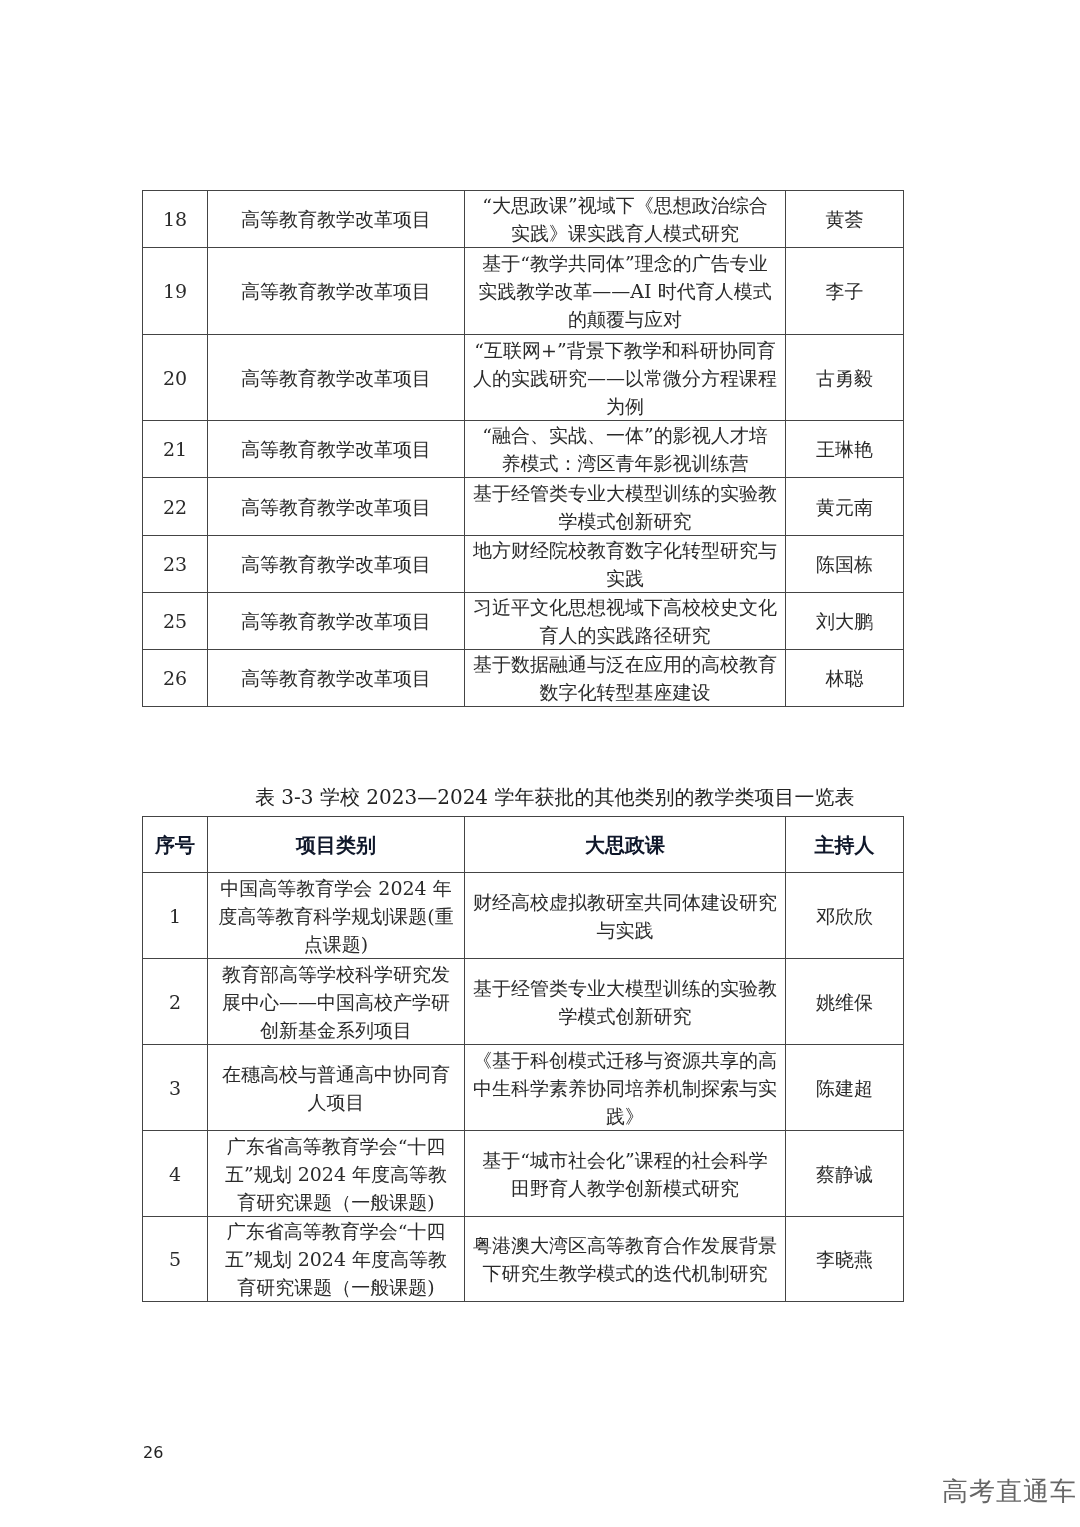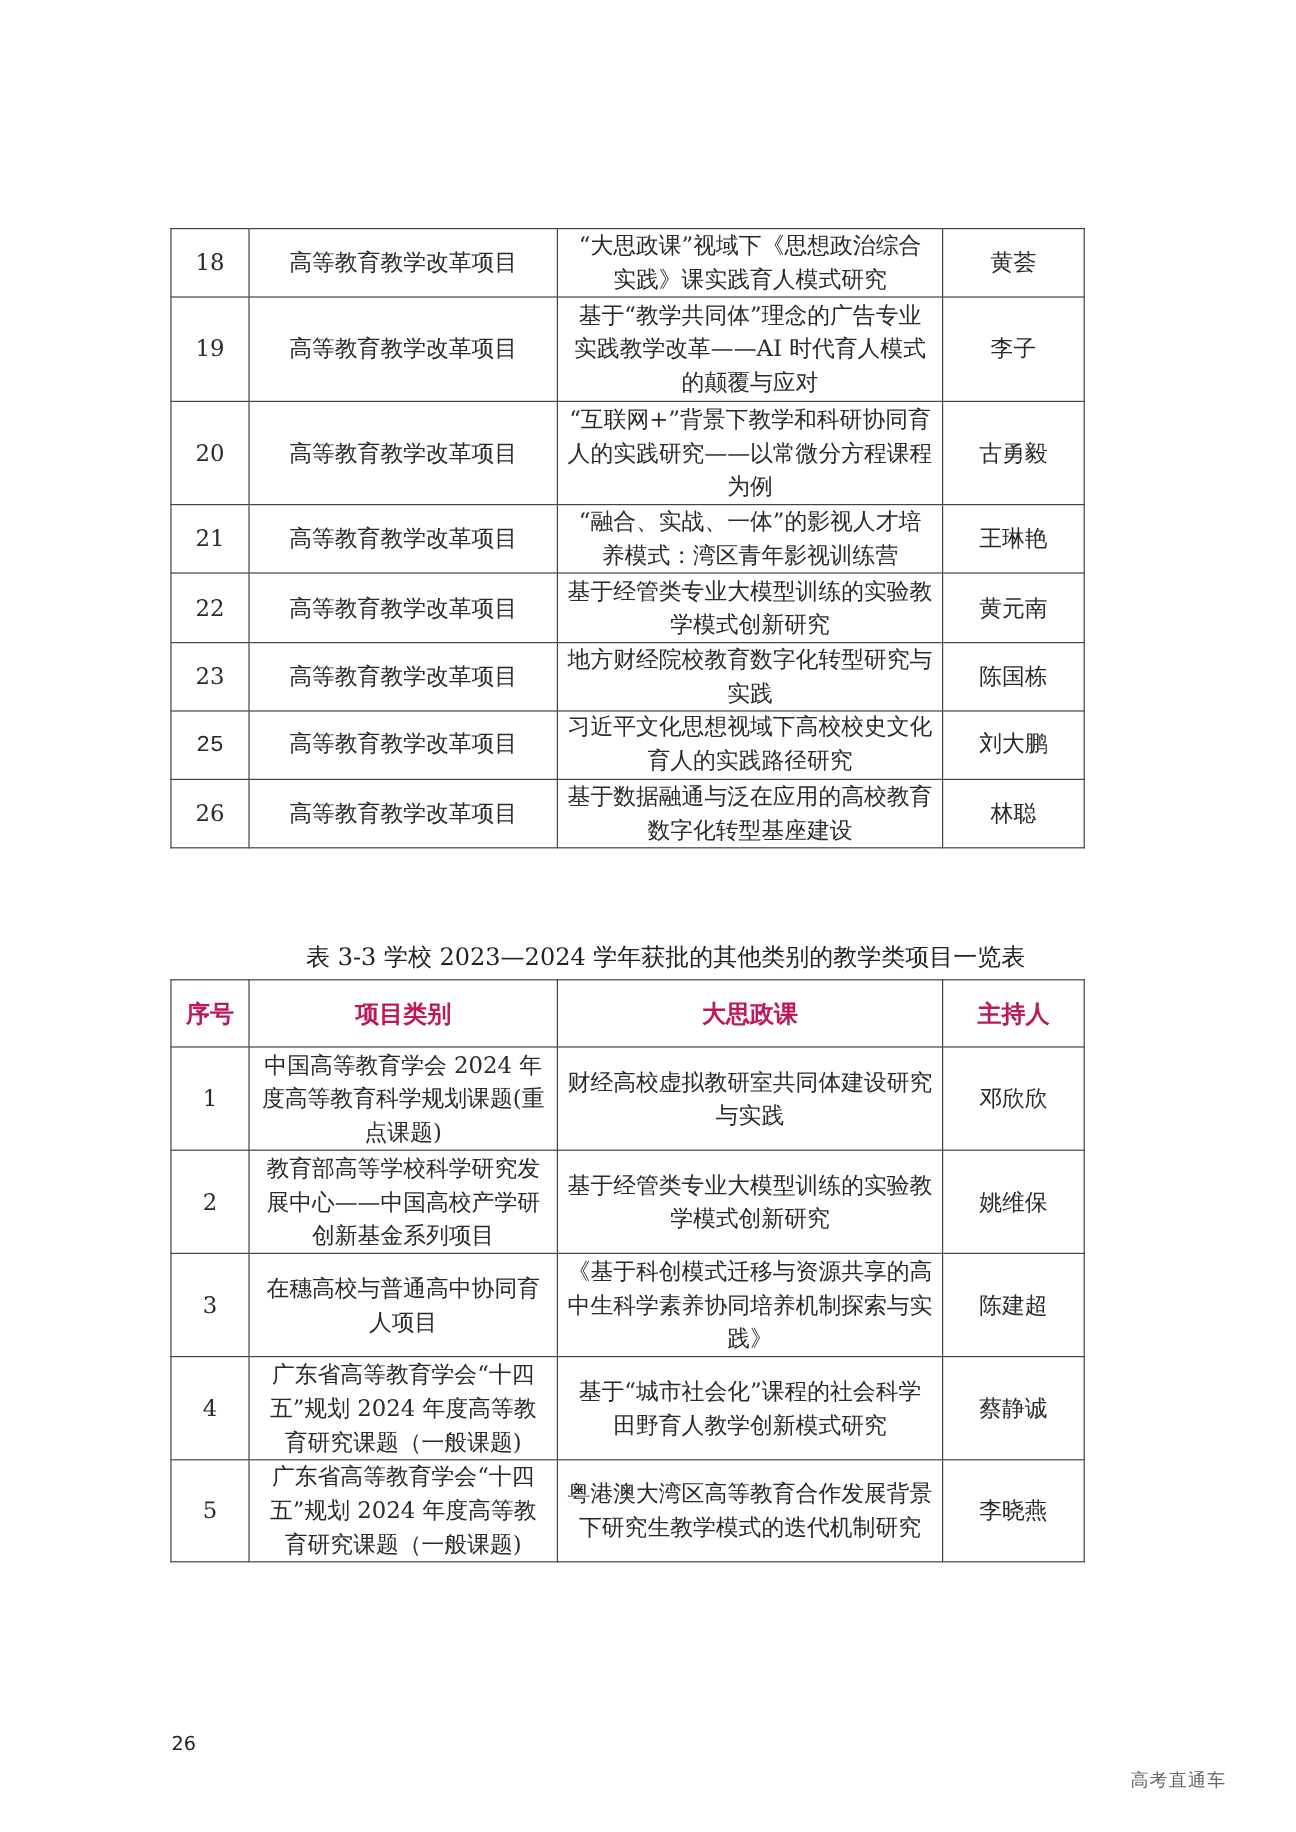--- a/index.html
+++ b/index.html
@@ -1,27 +1,27 @@
 <!DOCTYPE html>
 <html><head>
 <meta charset="utf-8">
 <style>
   html, body { margin: 0; padding: 0; background: #ffffff; }
   body { width: 1080px; height: 1527px; position: relative; overflow: hidden;
          font-family: "DejaVu Serif", "Liberation Serif", serif; color: #222; }
   table { border-collapse: collapse; position: absolute; left: 142px; width: 761px; table-layout: fixed; padding-left: 48px; }
   td, th { border: 1.5px solid #444; text-align: center; vertical-align: middle;
            font-size: 19px; line-height: 28px; padding: 0 8px; font-weight: normal; color: #2a2a2a; }
-  th { font-weight: bold; font-size: 20px; color: #be185d; }
+  th { font-weight: bold; font-size: 20px; color: #0f172a; }
   col.c1 { width: 65px; } col.c2 { width: 257px; } col.c3 { width: 321px; } col.c4 { width: 118px; }
   #t1 { top: 190px; }
   #t2 { top: 816px; }
   .caption { position: absolute; top: 784px; left: 255px; font-size: 20px; color: #222; white-space: nowrap; text-align: right; }
   .pagenum { position: absolute; top: 1443px; left: 143px; font-family: "DejaVu Sans", sans-serif; font-size: 16px; color: #222; }
-  .watermark { position: absolute; top: 1474px; left: 942px; font-family: Liberation Serif, serif; font-size: 15px; color: #666; letter-spacing: 1px; }
+  .watermark { position: absolute; top: 1474px; left: 942px; font-family: Liberation Serif, serif; font-size: 26px; color: #666; letter-spacing: 1px; }
 </style>
 </head>
 <body>
 
 <table id="t1">
   <colgroup>
       <col class="c1">
       <col class="c2">
       <col class="c3">
       <col class="c4">
@@ -56,21 +56,21 @@
         <td>高等教育教学改革项目</td>
         <td>基于经管类专业大模型训练的实验教学模式创新研究</td>
         <td>黄元南</td>
       </tr>
       <tr style="height: 57px;">
         <td>23</td>
         <td>高等教育教学改革项目</td>
         <td>地方财经院校教育数字化转型研究与实践</td>
         <td>陈国栋</td>
       </tr>
-      <tr style="height: 57px; font-family: Liberation Mono, monospace;">
+      <tr style="height: 57px;">
         <td>25</td>
         <td>高等教育教学改革项目</td>
         <td>习近平文化思想视域下高校校史文化育人的实践路径研究</td>
         <td>刘大鹏</td>
       </tr>
       <tr style="height: 57px;">
         <td>26</td>
         <td>高等教育教学改革项目</td>
         <td>基于数据融通与泛在应用的高校教育数字化转型基座建设</td>
         <td>林聪</td>

